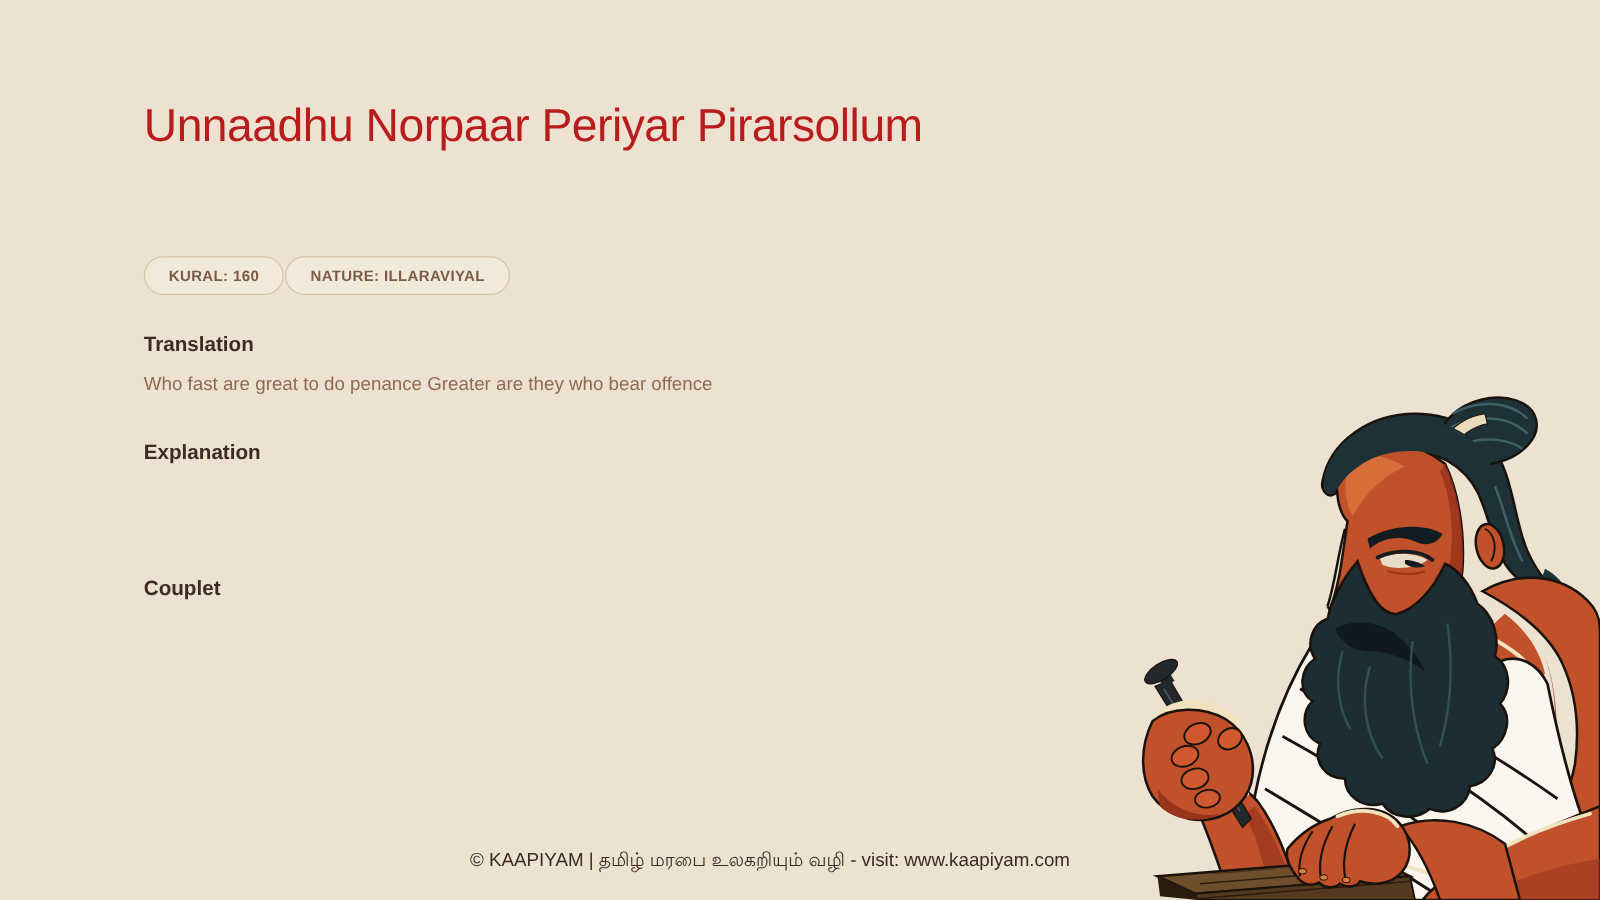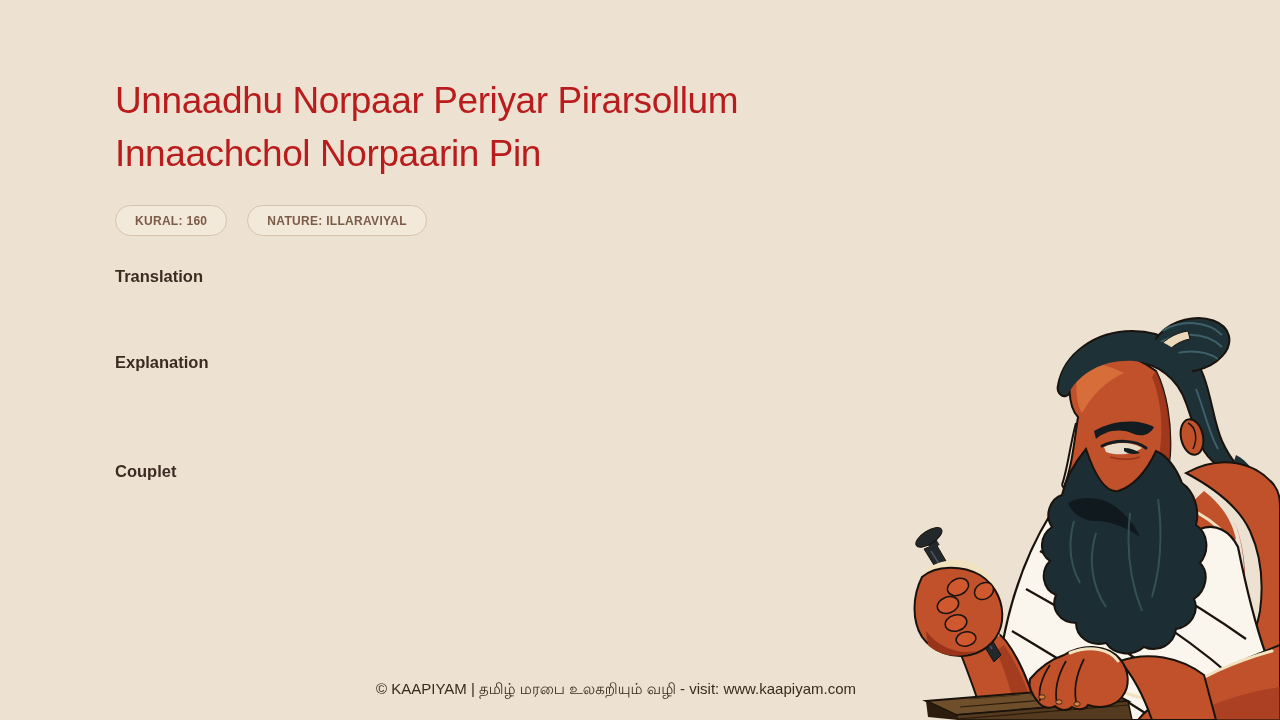--- a/index.html
+++ b/index.html
@@ -11,21 +11,21 @@
     color:#3e2d25;
   }
   .content { position:absolute; left:115px; top:0; width:770px; }
   .title {
     position:absolute; top:74px; left:0;
     font-size:37px; font-weight:normal; line-height:53px;
     letter-spacing:-0.4px; color:#b91c1c; white-space:nowrap;
   }
   .badges {
     position:absolute; top:205px; left:0;
-    display:flex; gap:20px;
+    display:flex; gap:1px;
   }
   .badge {
     height:31px; display:flex; align-items:center;
     padding:0 19px; border-radius:17px;
     background:#f2e9da; border:1.5px solid #d7c3ab;
     font-size:12px; font-weight:bold; letter-spacing:0.3px;
     color:#7c5b47; white-space:nowrap;
   }
   .section { position:absolute; left:0; width:760px; }
   .section h2 { font-size:16.5px; font-weight:bold; color:#3c2b23; line-height:20px; }
@@ -38,30 +38,30 @@
     text-align:center; font-size:15px; color:#3a2b21;margin-left:21px;
   }
   .illustration { position:absolute; left:900px; top:315px; width:380px; height:405px; }
 </style>
 </head>
 <body>
 
 <div class="content">
   <h1 class="title">
     <span style="display:block">Unnaadhu Norpaar Periyar Pirarsollum</span>
-    <span style="display:block">Innaachchol Norpaarin Pin</span>
   </h1>
 
   <div class="badges">
     <div class="badge">KURAL: 160</div>
     <div class="badge">NATURE: ILLARAVIYAL</div>
   </div>
 
   <div class="section sec-translation">
     <h2>Translation</h2>
+    <p>Who fast are great to do penance Greater are they who bear offence</p>
   </div>
 
   <div class="section sec-explanation">
     <h2>Explanation</h2>
   </div>
 
   <div class="section sec-couplet">
     <h2>Couplet</h2>
   </div>
 </div>

